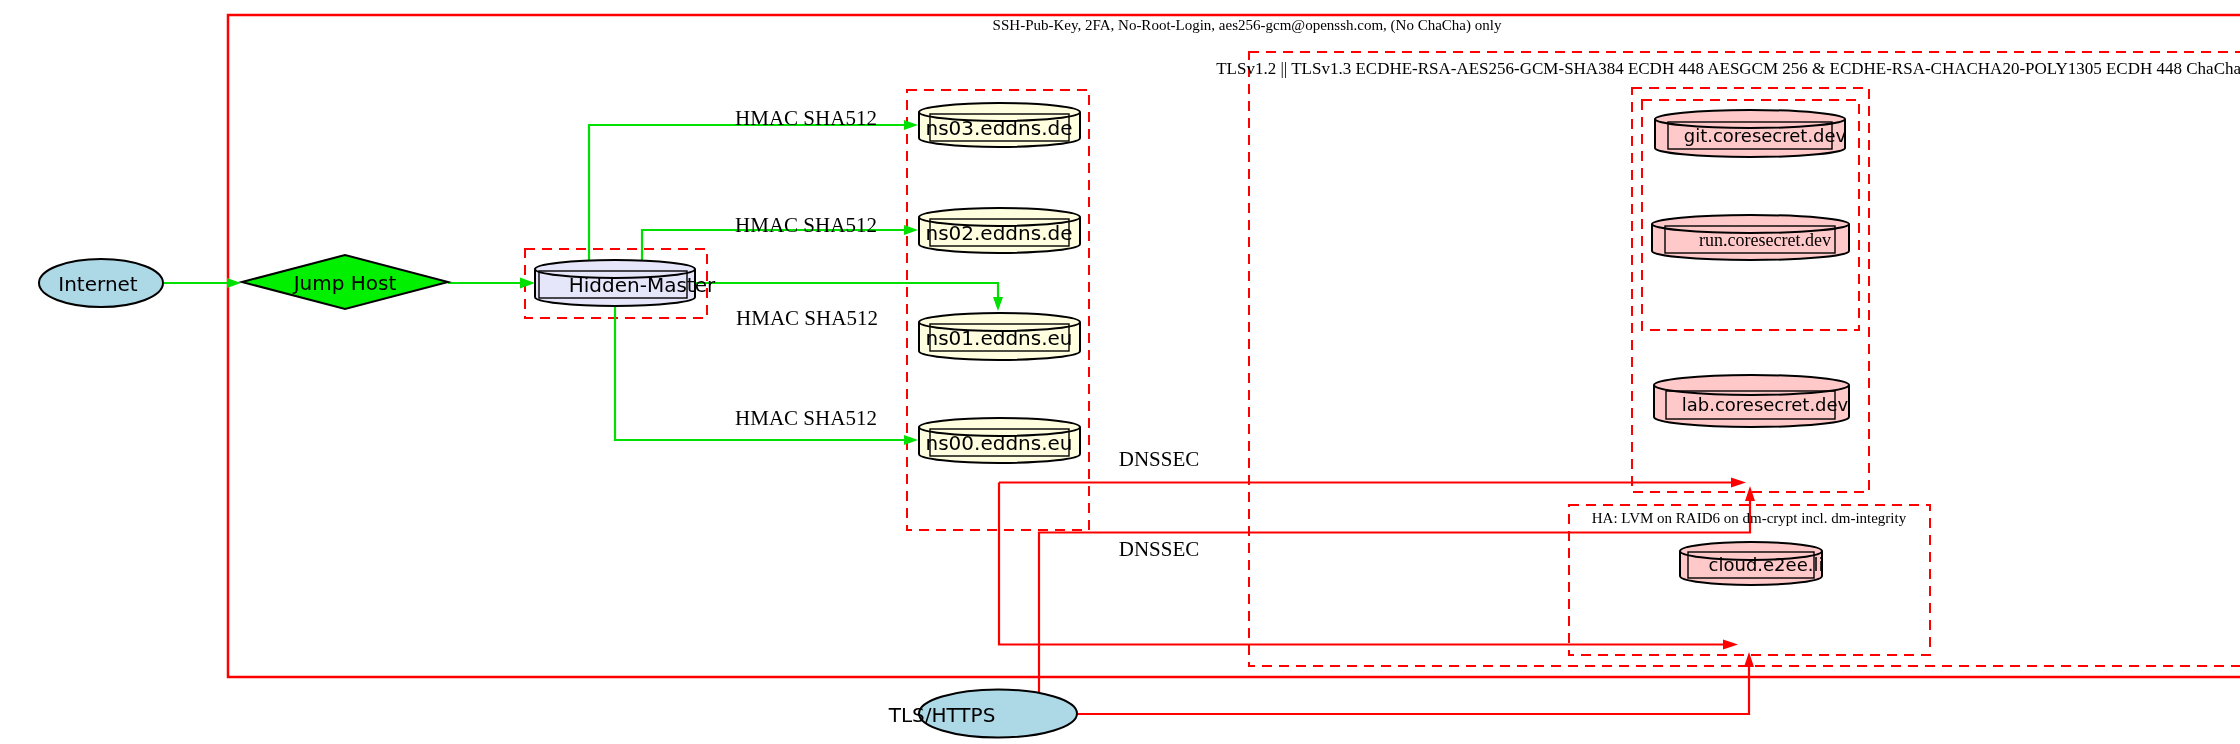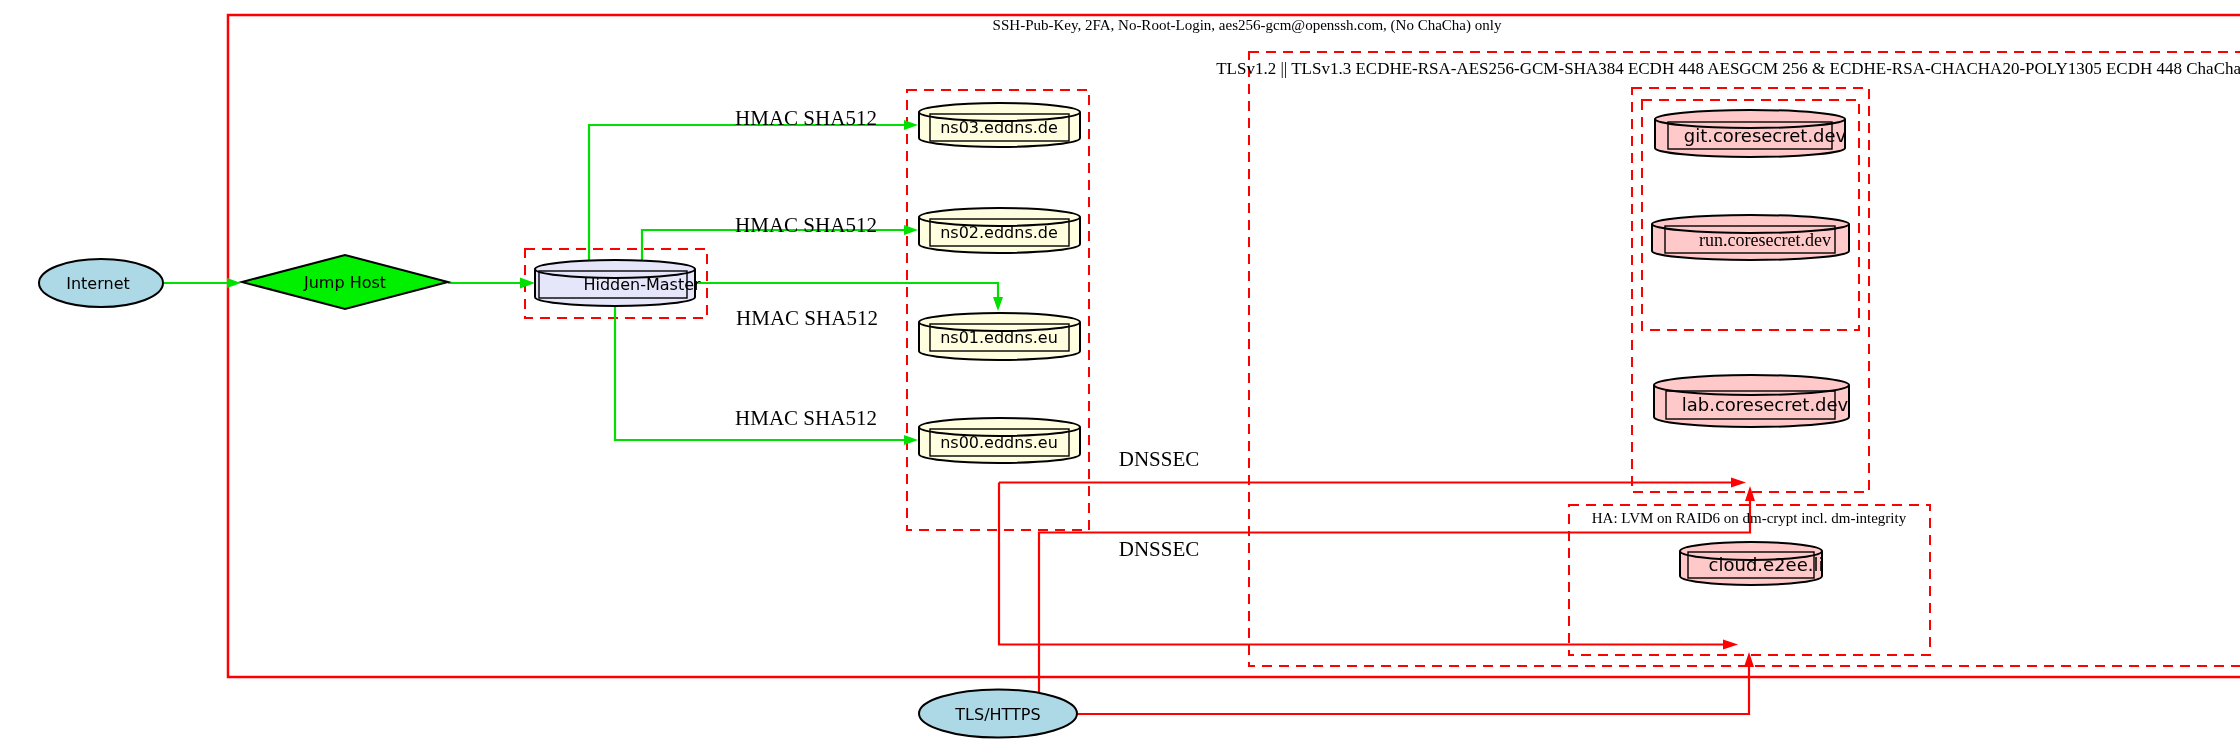--- a/index.html
+++ b/index.html
@@ -12,21 +12,21 @@
     margin-left:32px;
   }
   #diagram-svg{position:absolute;left:0;top:0;}
   .lbl{
     position:absolute;
     transform:translate(-50%,-50%);
     white-space:nowrap;
     color:#000;
     line-height:1;
   }
-  .node-lbl{font-size:16px;}
+  .node-lbl{font-size:20px;}
   .node-lbl-sm{font-size:18px;padding-left:30px;}
   .edge-lbl{font-family:"Liberation Serif", serif;font-size:21px;}
   .cluster-lbl{font-family:"Liberation Serif", serif;font-size:15px;}
   .cluster-lbl-tls{font-family:"Liberation Serif", serif;font-size:17px;}
 </style>
 </head>
 <body>
 
 <div id="stage">
 
@@ -142,21 +142,21 @@
   <div class="lbl node-lbl" style="left:967px;top:128px;">ns03.eddns.de</div>
   <div class="lbl node-lbl" style="left:967px;top:233px;">ns02.eddns.de</div>
   <div class="lbl node-lbl" style="left:967px;top:338px;">ns01.eddns.eu</div>
   <div class="lbl node-lbl" style="left:967px;top:443px;">ns00.eddns.eu</div>
 
   <div class="lbl node-lbl-sm" style="left:1718px;top:136px;">git.coresecret.dev</div>
   <div class="lbl node-lbl-sm" style="left:1718px;top:240px;font-family:Liberation Serif, serif;">run.coresecret.dev</div>
   <div class="lbl node-lbl-sm" style="left:1718px;top:405px;">lab.coresecret.dev</div>
   <div class="lbl node-lbl-sm" style="left:1719px;top:565px;">cloud.e2ee.li</div>
 
-  <div class="lbl node-lbl" style="left:966px;top:715px;">TLS/HTTPS</div>
+  <div class="lbl node-lbl" style="left:910px;top:715px;">TLS/HTTPS</div>
 
   <div class="lbl edge-lbl" style="left:774px;top:118px;">HMAC SHA512</div>
   <div class="lbl edge-lbl" style="left:774px;top:225px;">HMAC SHA512</div>
   <div class="lbl edge-lbl" style="left:775px;top:318px;">HMAC SHA512</div>
   <div class="lbl edge-lbl" style="left:774px;top:418px;">HMAC SHA512</div>
   <div class="lbl edge-lbl" style="left:1127px;top:459px;">DNSSEC</div>
   <div class="lbl edge-lbl" style="left:1127px;top:549px;">DNSSEC</div>
 
 </div>
 

